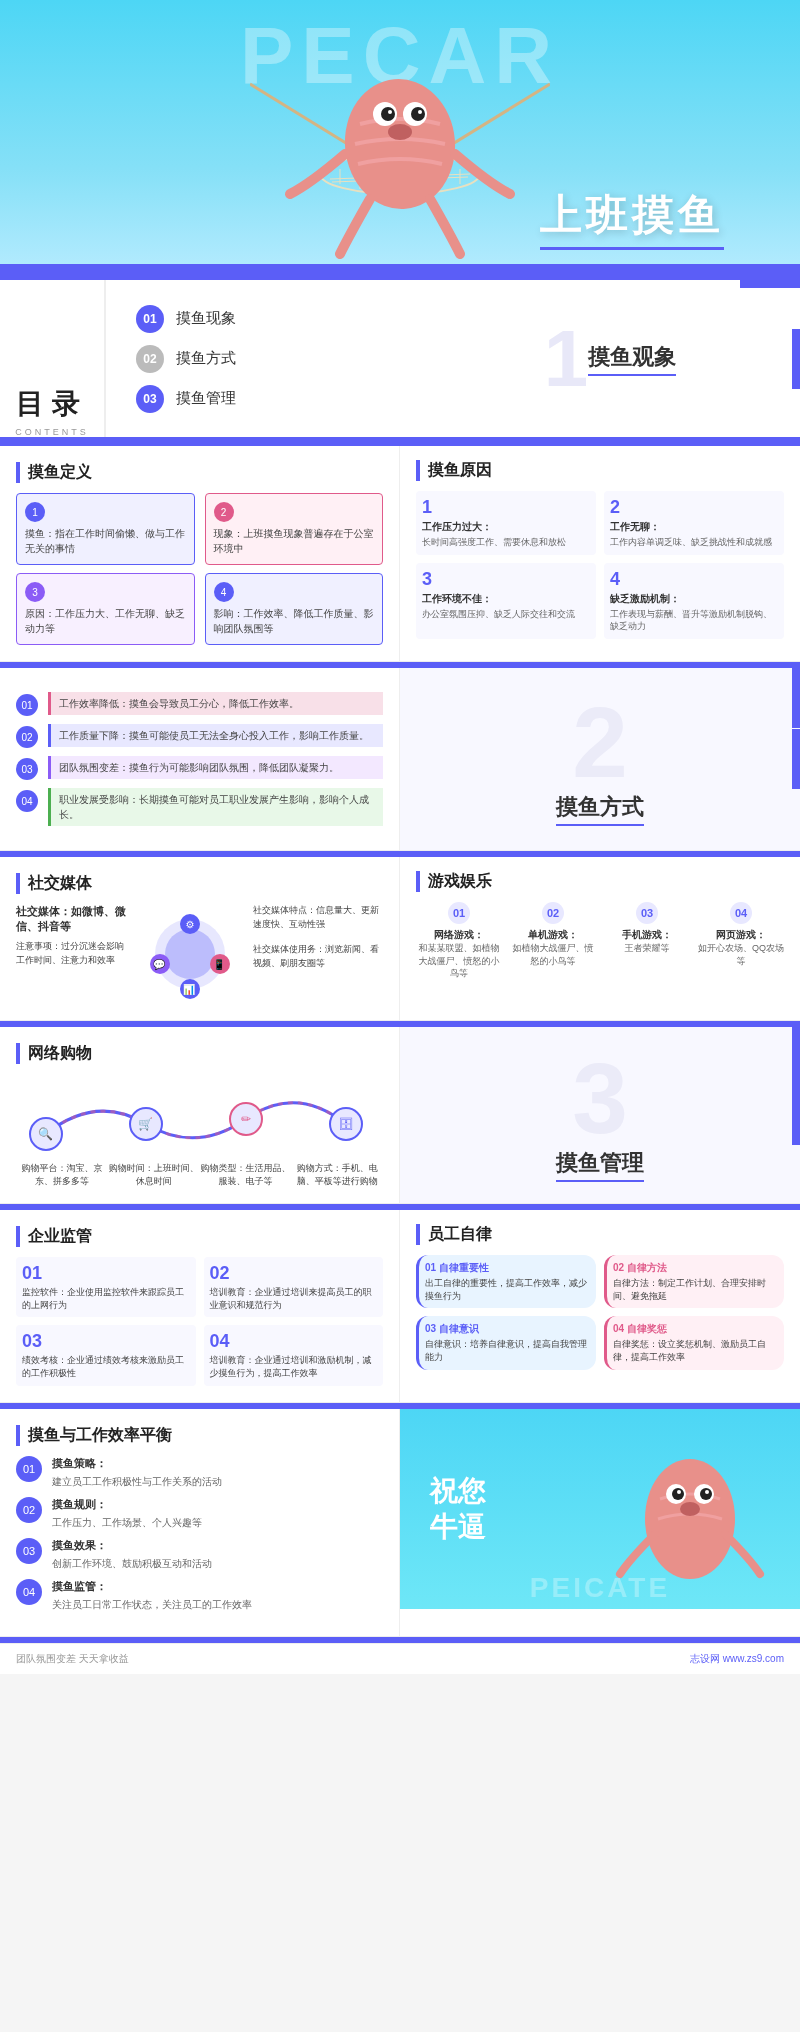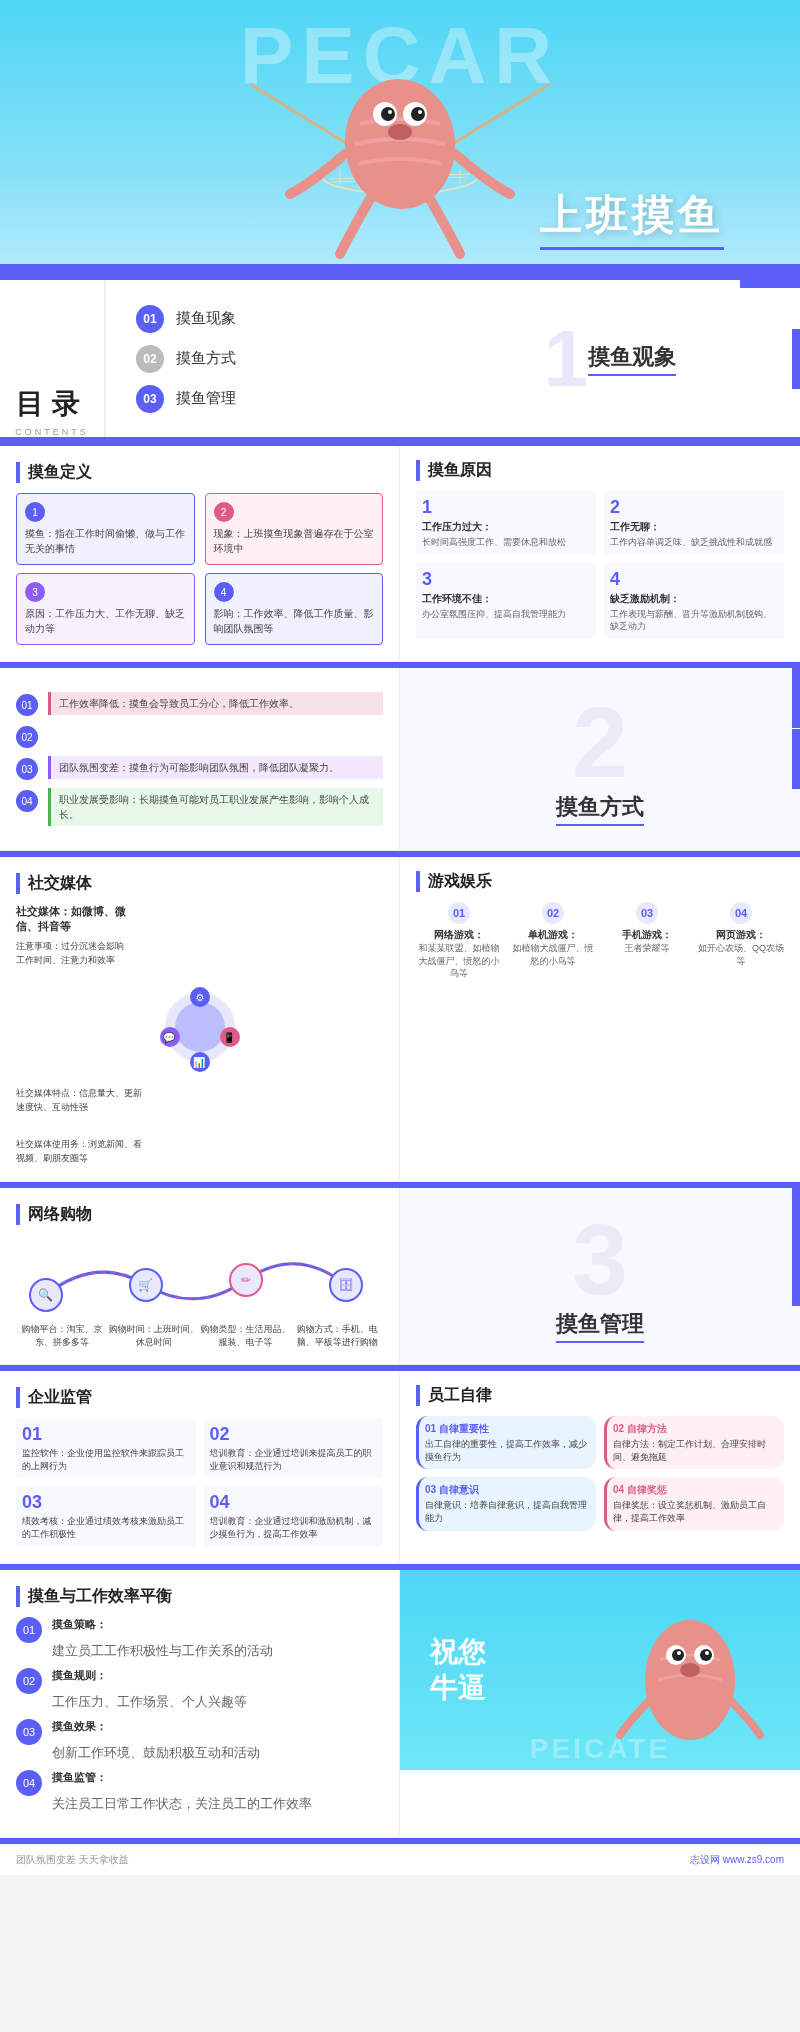--- a/index.html
+++ b/index.html
@@ -265,21 +265,20 @@
       top: 0;
       right: 0;
       width: 60px;
       height: 8px;
       background: #5b5ef7;
     }
     .shejiao-content {
       display: flex;
       gap: 10px;
       margin-top: 8px;
-      flex-direction: column;
     }
     .shejiao-center {
       flex: 1;
       display: flex;
       align-items: center;
       justify-content: center;
     }
     .youxi-items {
       display: flex;
       gap: 8px;
@@ -360,21 +359,21 @@
       background: #5b5ef7;
       color: #fff;
       font-size: 11px;
       display: flex;
       align-items: center;
       justify-content: center;
       flex-shrink: 0;
     }
     .ph-content { flex: 1; }
     .ph-title { font-size: 11px; font-weight: bold; color: #333; }
-    .ph-desc { font-size: 13px; color: #666; margin-top: 10px; }
+    .ph-desc { font-size: 10px; color: #666; margin-top: 4px; }
 
     
     .footer {
       width: 800px;
       background: #fff;
       padding: 8px 16px;
       display: flex;
       align-items: center;
       justify-content: space-between;
       border-top: 1px solid #eee;
@@ -573,21 +572,21 @@
         <div class="yy-desc">长时间高强度工作、需要休息和放松</div>
       </div>
       <div class="yuanyin-item">
         <div class="yy-num">2</div>
         <div class="yy-title">工作无聊：</div>
         <div class="yy-desc">工作内容单调乏味、缺乏挑战性和成就感</div>
       </div>
       <div class="yuanyin-item">
         <div class="yy-num">3</div>
         <div class="yy-title">工作环境不佳：</div>
-        <div class="yy-desc">办公室氛围压抑、提高自我管理能力</div>
+        <div class="yy-desc">办公室氛围压抑、缺乏人际交往和交流</div>
       </div>
       <div class="yuanyin-item">
         <div class="yy-num">4</div>
         <div class="yy-title">缺乏激励机制：</div>
         <div class="yy-desc">工作表现与薪酬、晋升等激励机制脱钩、缺乏动力</div>
       </div>
     </div>
   </div>
 </div>
 
@@ -596,20 +595,21 @@
 <div class="row-section">
 
   <div class="col-left">
     <div class="ph-items">
       <div class="yx-item">
         <div class="yx-num">01</div>
         <div class="yx-bar">工作效率降低：摸鱼会导致员工分心，降低工作效率。</div>
       </div>
       <div class="yx-item">
         <div class="yx-num">02</div>
+        <div class="yx-bar blue">工作质量下降：摸鱼可能使员工无法全身心投入工作，影响工作质量。</div>
       </div>
       <div class="yx-item">
         <div class="yx-num">03</div>
         <div class="yx-bar purple">团队氛围变差：摸鱼行为可能影响团队氛围，降低团队凝聚力。</div>
       </div>
       <div class="yx-item">
         <div class="yx-num">04</div>
         <div class="yx-bar green">职业发展受影响：长期摸鱼可能对员工职业发展产生影响，影响个人成长。</div>
       </div>
     </div>
@@ -645,21 +645,21 @@
           <circle cx="80" cy="60" r="10" fill="#e05a8a"></circle>
           <text x="80" y="64" text-anchor="middle" font-size="10" fill="white">📱</text>
           <circle cx="20" cy="60" r="10" fill="#8b5cf6"></circle>
           <text x="20" y="64" text-anchor="middle" font-size="10" fill="white">💬</text>
           <circle cx="50" cy="85" r="10" fill="#5b5ef7"></circle>
           <text x="50" y="89" text-anchor="middle" font-size="10" fill="white">📊</text>
         </svg>
       </div>
       <div style="width:130px;">
         <div style="font-size:9px;color:#444;line-height:1.5;">社交媒体特点：信息量大、更新速度快、互动性强</div>
-        <div style="font-size:9px;color:#444;line-height:1.5;margin-top:24px;">社交媒体使用务：浏览新闻、看视频、刷朋友圈等</div>
+        <div style="font-size:9px;color:#444;line-height:1.5;margin-top:12px;">社交媒体使用务：浏览新闻、看视频、刷朋友圈等</div>
       </div>
     </div>
   </div>
 
   <div style="width:400px;padding:14px 16px;">
     <div class="section-header">游戏娱乐</div>
     <div class="youxi-items">
       <div class="youxi-item">
         <div class="youxi-num">01</div>
         <div class="youxi-title">网络游戏：</div>

